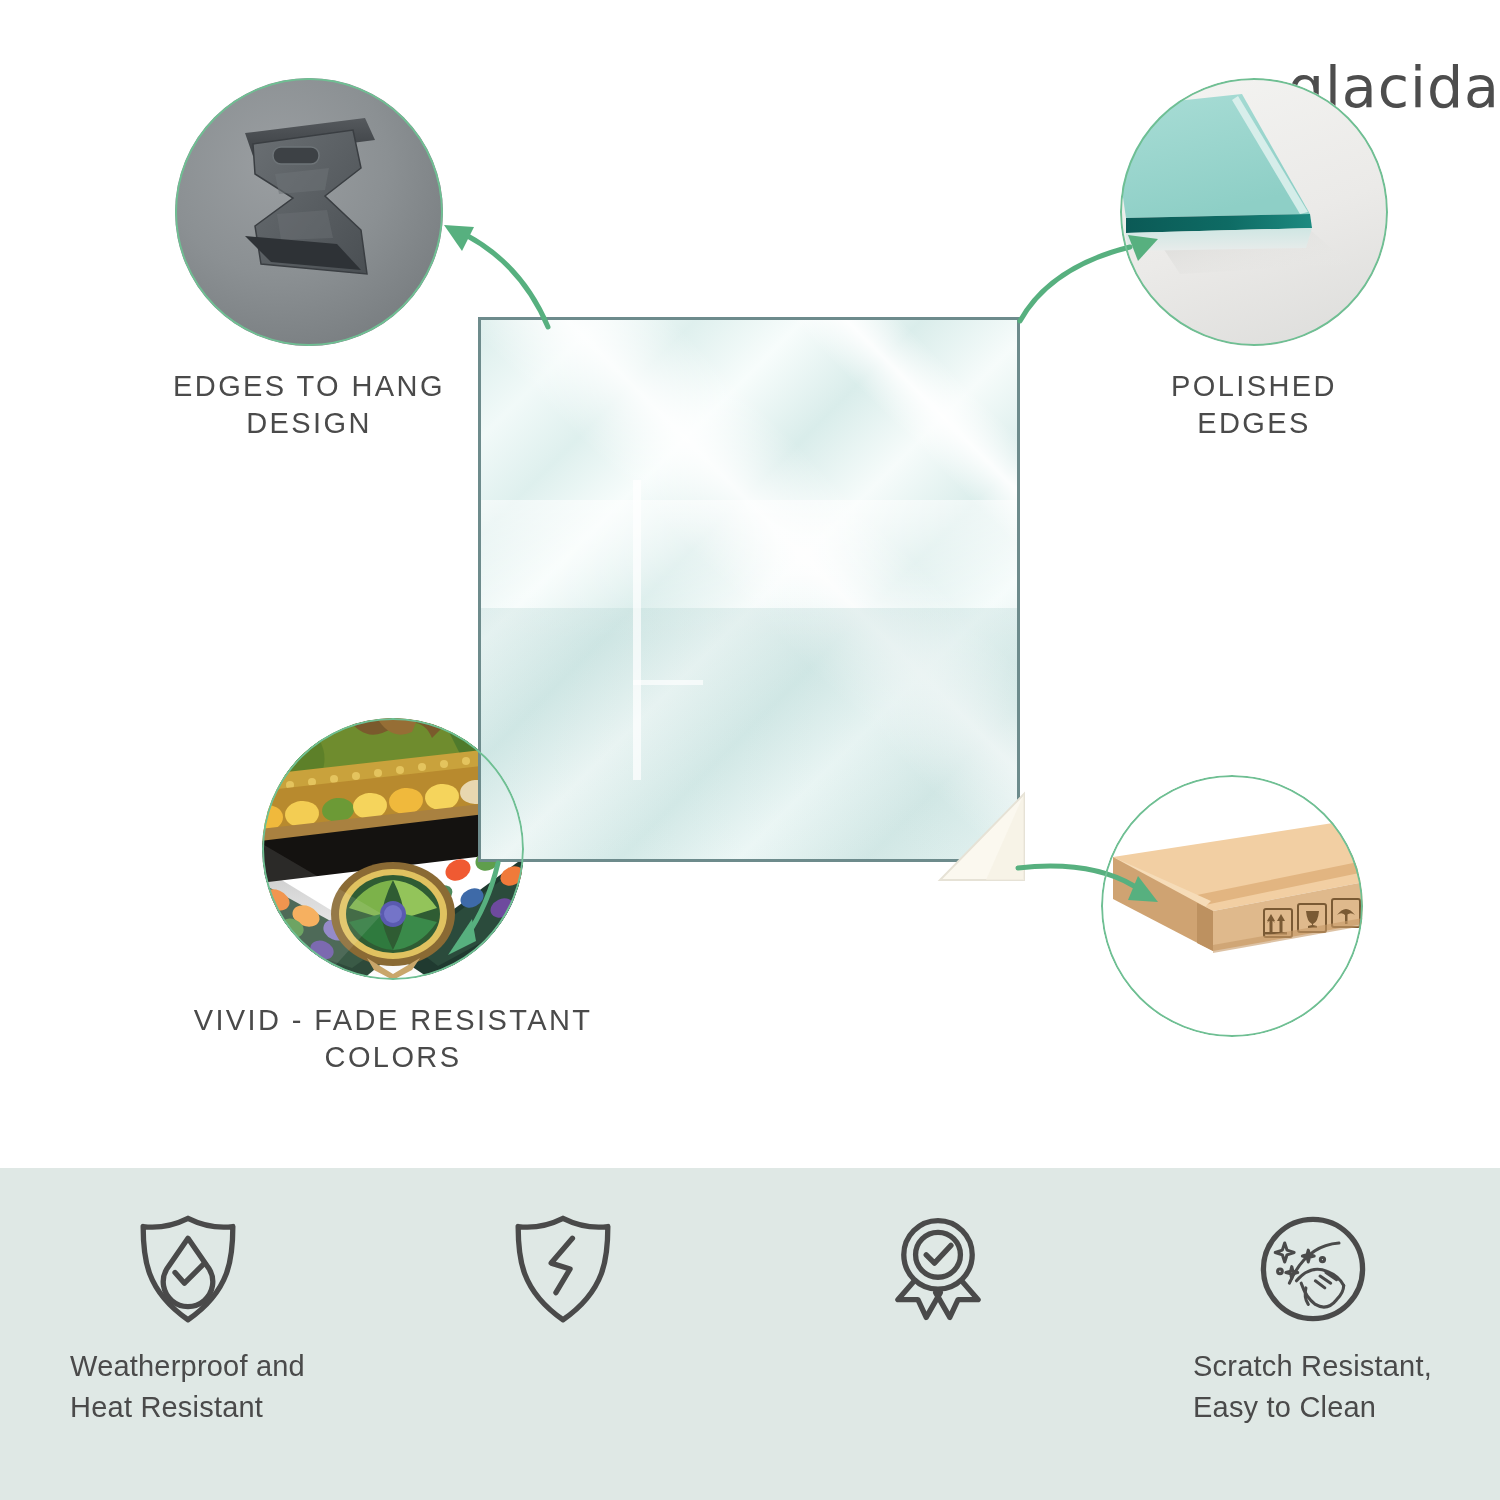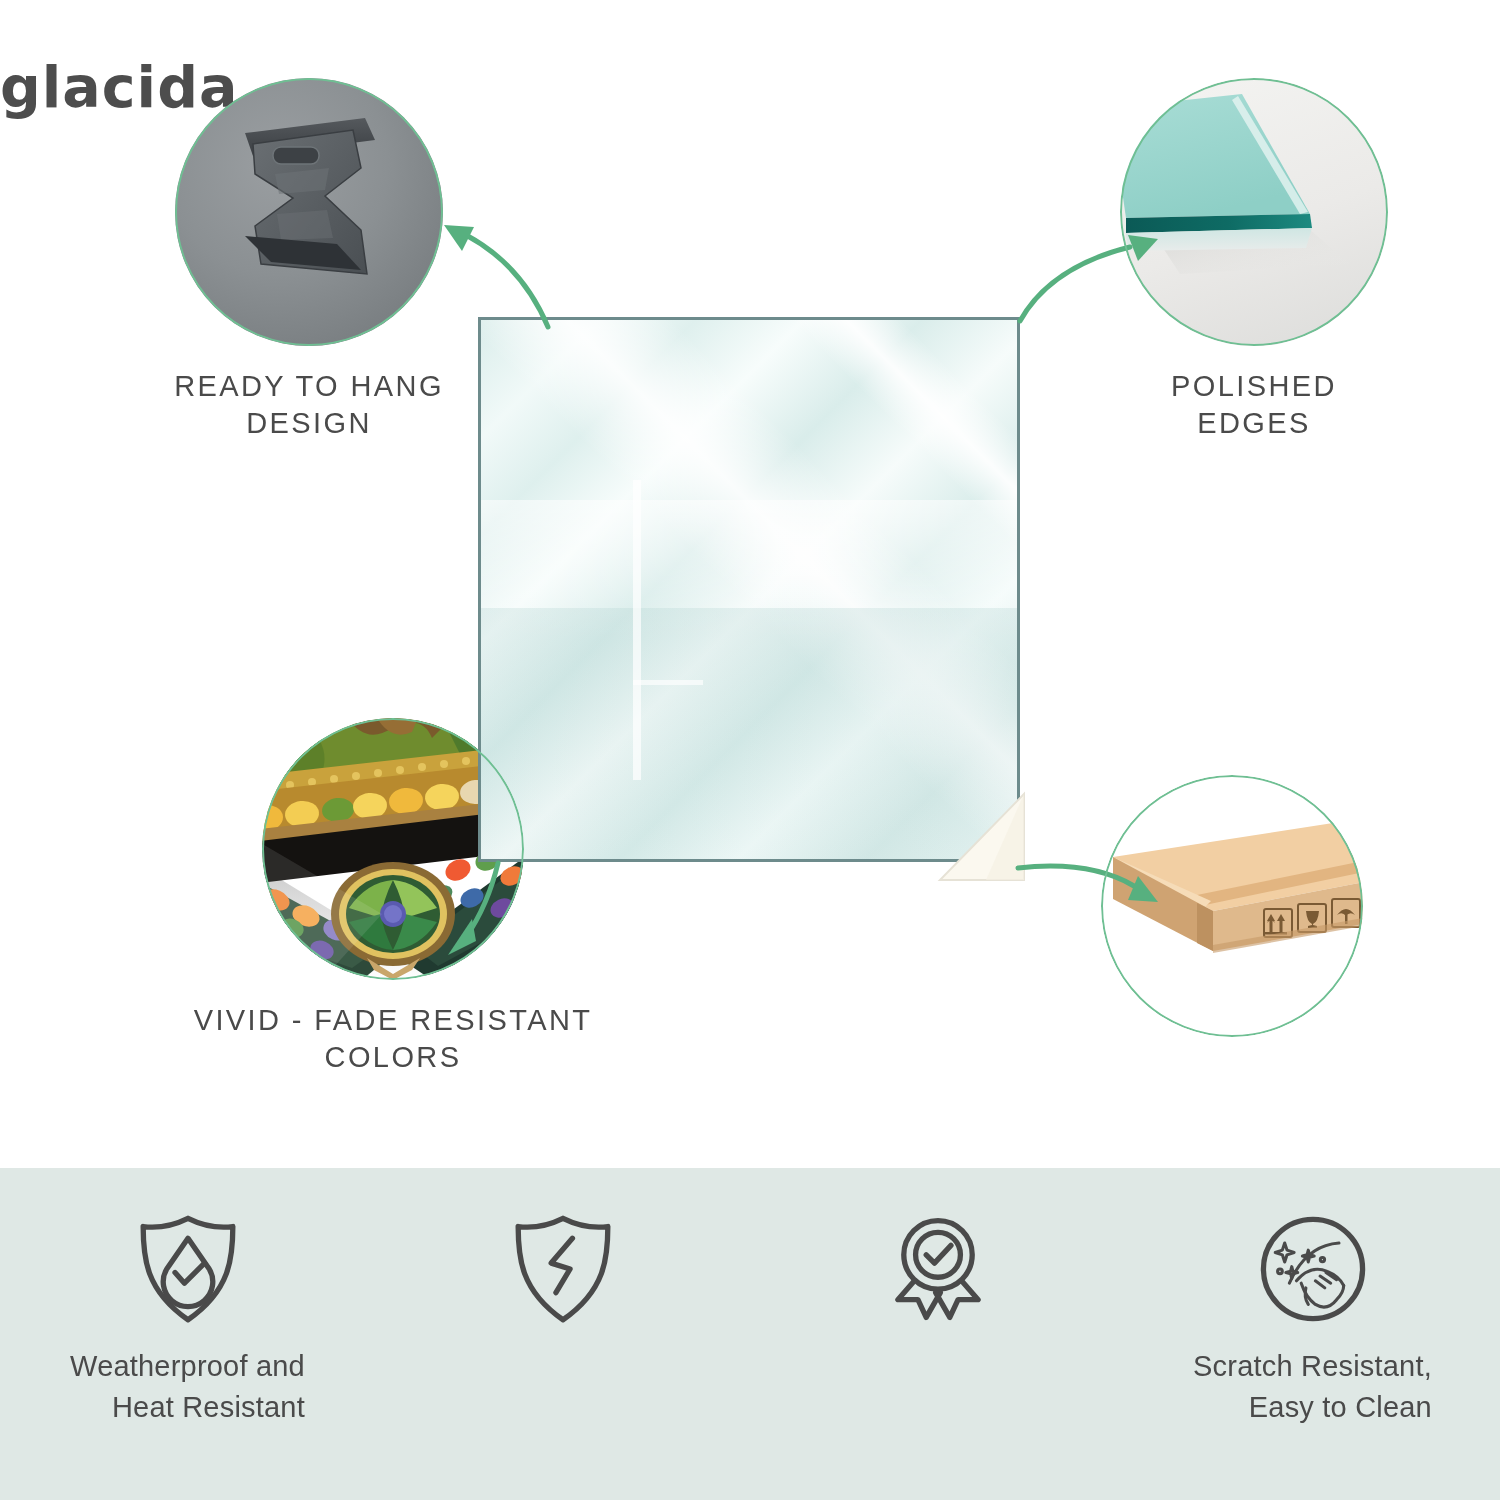--- a/index.html
+++ b/index.html
@@ -8,23 +8,23 @@
     background:#ffffff;
     font-family:"Liberation Sans", sans-serif;
     overflow:hidden;
     position:relative;
   }
   .stage{position:absolute;inset:0;width:1500px;height:1500px;}
 
   
   .brand{
     position:absolute;left:0;top:54px;width:1500px;
-    text-align:left;
+    text-align:right;
     font-family:"DejaVu Sans", sans-serif;
-    font-size:57px;font-weight:700;letter-spacing:1px;
+    font-size:57px;font-weight:400;letter-spacing:1px;
     color:#4d4d4d;
   }
 
   
   .feature{position:absolute;}
   .circle-wrap{
     position:relative;border-radius:50%;overflow:hidden;
     box-sizing:border-box;
   }
   .circle-ring{
@@ -104,21 +104,21 @@
 
   
   #bottombar{
     position:absolute;left:0;top:1168px;width:1500px;height:332px;
     background:#dfe8e5;
   }
   .bgrid{display:flex;width:1500px;height:332px;}
   .bcell{flex:1;display:flex;flex-direction:column;align-items:center;padding-top:42px;box-sizing:border-box;}
   .bicon{width:118px;height:118px;}
   .btext{
-    margin-top:18px;text-align:right;
+    margin-top:18px;text-align:left;
     font-size:29px;font-weight:400;color:#4a4a4a;line-height:1.42;
     white-space:pre-line;letter-spacing:.2px;
     font-family:"Liberation Sans", sans-serif;
   }
 </style>
 </head>
 <body>
 
 <div class="stage">
 
@@ -144,21 +144,21 @@
 
         <rect x="98" y="69" width="46" height="17" rx="8" fill="#3d4145" stroke="#6e7478" stroke-width="1.5"></rect>
 
         <path d="M100 96 L154 90 L150 112 L104 116 Z" fill="#6d7276" opacity=".55"></path>
         <path d="M102 136 L152 132 L158 160 L106 162 Z" fill="#6d7276" opacity=".45"></path>
 
         <path d="M70 158 L96 184 L186 192 L162 166 Z" fill="#2e3236"></path>
       </svg>
       <div class="circle-ring"></div>
     </div>
-    <div class="feature-label">READY TO HANG
+    <div class="feature-label">EDGES TO HANG
 DESIGN</div>
   </div>
 
   <div class="feature" id="f3">
     <div class="circle-wrap">
       <svg width="262" height="262" viewBox="0 0 262 262">
         <defs>
           <clipPath id="cl3">
               <circle cx="131" cy="131" r="131"></circle>
             </clipPath>

